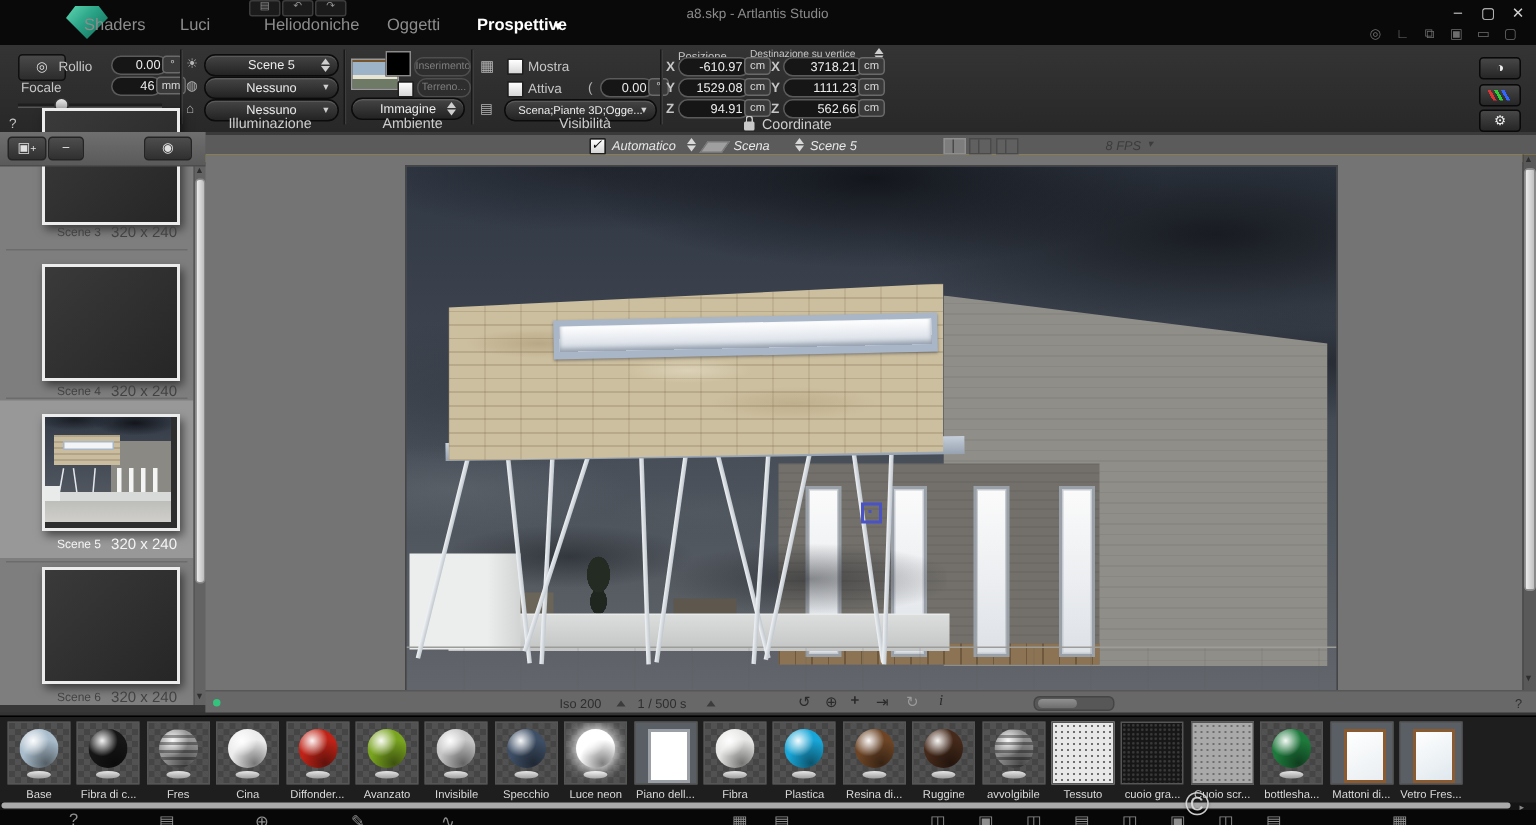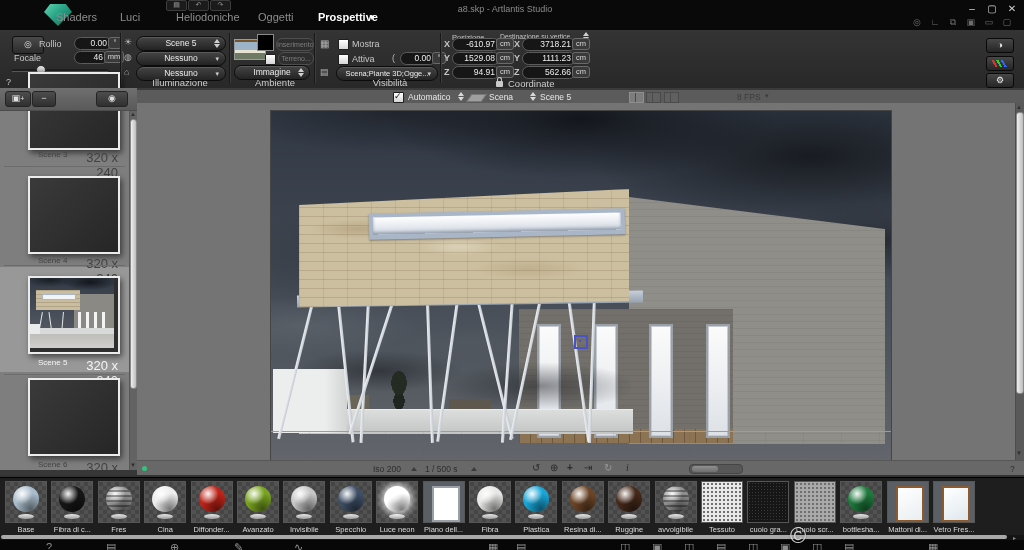--- a/index.html
+++ b/index.html
@@ -64,33 +64,33 @@
   #sbheader{position:absolute;left:0;top:0;width:137px;height:22px;z-index:5;
         background:linear-gradient(#6f6f6f,#5a5a5a);border-bottom:1px solid #4c4c4c;}
   .sb-btn{position:absolute;height:14px;border:1px solid #242424;border-radius:3px;
         background:linear-gradient(#4d4d4d,#303030);color:#e0e0e0;font-size:9px;
         line-height:13px;text-align:center;}
   .scene-thumb{position:absolute;left:28px;width:88px;height:74px;background:#2e2e2e;
         border:2px solid #ececec;box-shadow:2px 3px 6px rgba(0,0,0,.55);overflow:hidden;}
   .scene-thumb .dark{position:absolute;left:0;top:0;right:0;bottom:0;
         background:linear-gradient(135deg,#3a3a3a,#262626);}
   .sname{position:absolute;left:38px;font-size:8px;color:#424242;}
-  .ssize{position:absolute;left:68px;width:50px;text-align:right;font-size:13px;color:#424242;}
+  .ssize{position:absolute;left:68px;width:50px;text-align:right;font-size:10px;color:#424242;}
   .sel .sname,.sel .ssize{color:#f4f4f4;}
   .hl{position:absolute;left:0;width:129px;background:#989898;}
   .sdiv{position:absolute;left:4px;width:121px;height:1px;background:#6c6c6c;}
   #sbscroll{position:absolute;left:129px;top:22px;width:8px;height:360px;background:#636363;border-left:1px solid #565656;}
   .scrollthumb{position:absolute;background:linear-gradient(90deg,#efefef,#bdbdbd);border-radius:3px;border:1px solid #8a8a8a;}
   .scrollarr{position:absolute;font-size:6px;color:#2e2e2e;width:8px;text-align:center;}
   #sbfooter{position:absolute;left:0;top:382px;width:137px;height:7px;background:#373737;}
   
   .mini{position:absolute;background-repeat:no-repeat;}
   
   #vptop{position:absolute;left:137px;top:90px;width:887px;height:13px;background:#5b5b5b;
-         border-bottom:5px solid #eab308;}
+         border-bottom:5px solid #eab308;font-style:italic;}
   #vptop .t{position:absolute;top:2px;font-size:8.5px;color:#e8e8e8;}
   .udg{position:absolute;top:2px;width:7px;height:9px;}
   .udg::before{content:"";position:absolute;left:1px;top:0;border-left:3px solid transparent;border-right:3px solid transparent;border-bottom:4px solid #d8d8d8;}
   .udg::after{content:"";position:absolute;left:1px;bottom:0;border-left:3px solid transparent;border-right:3px solid transparent;border-top:4px solid #d8d8d8;}
   .plane{position:absolute;left:332px;top:4px;width:13px;height:6px;background:#9f9f9f;transform:skewX(-35deg);border:1px solid #777;}
   .layico{position:absolute;top:2px;width:13px;height:9px;border:1px solid #4a4a4a;background:#606060;}
   .layico.b{background:#7d7d7d;border-color:#8e8e8e;}
   .layico::before{content:"";position:absolute;left:5px;top:0;bottom:0;width:1px;background:#4a4a4a;}
   #vparea{position:absolute;left:137px;top:103px;width:878px;height:357px;background:#747474;}
   #vscroll{position:absolute;left:1015px;top:103px;width:9px;height:357px;background:#595959;border-left:1px solid #4d4d4d;}

